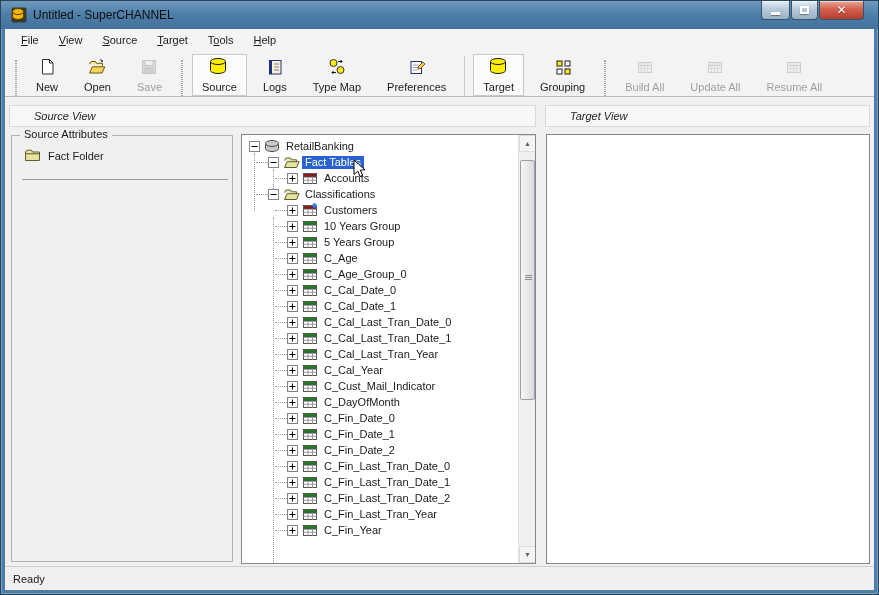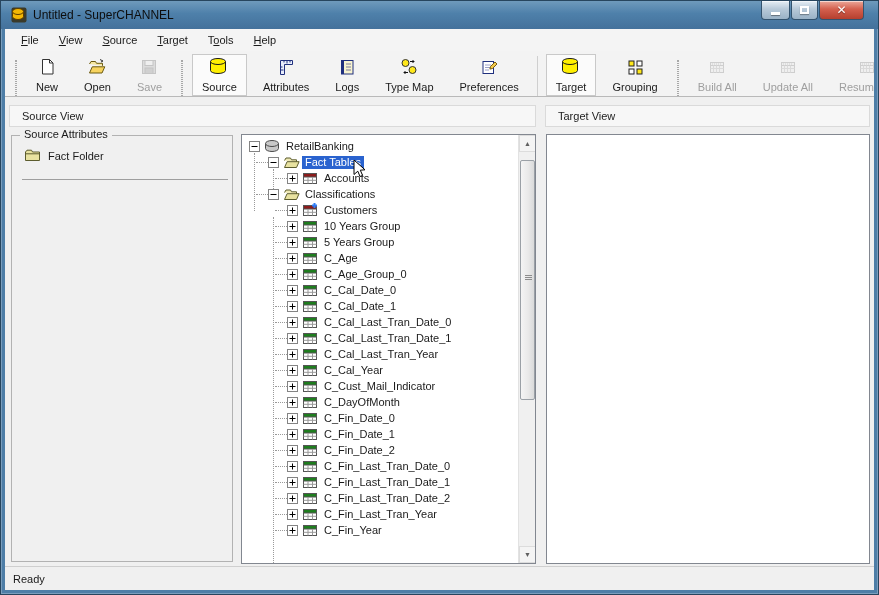--- a/index.html
+++ b/index.html
@@ -32,21 +32,21 @@
            border-bottom:1px solid #b9b9b9;display:flex;align-items:flex-end;overflow:hidden;white-space:nowrap;padding-left:4px;}
   .tb-btn{display:inline-flex;flex-direction:column;align-items:center;justify-content:center;
           height:42px;padding:1px 9px;margin:0 3px;border:1px solid transparent;flex:0 0 auto;}
   .tb-btn .tb-label{margin-top:2px;}
   .tb-btn.pressed{background:#fbfbfb;border:1px solid #c9c9c9;}
   .tb-btn.disabled .tb-label{color:#9e9e9e;}
   .tb-grip{width:2px;height:36px;border-left:1px dotted #a8a8a8;border-right:1px dotted #a8a8a8;margin:0 6px;flex:0 0 auto;}
   .tb-sep{width:1px;height:40px;background:#cfcfcf;margin:0 5px;flex:0 0 auto;}
   
   .panel-header{position:absolute;height:22px;background:#f7f7f7;border:1px solid #dadada;
-                display:flex;align-items:center;padding-left:12px;color:#222;}
+                display:flex;align-items:center;padding-left:24px;color:#222;font-style:italic;}
   .hdr-source{left:4px;top:76px;width:527px;}
   .hdr-target{left:540px;top:76px;width:325px;}
   
   .groupbox{position:absolute;left:6px;top:106px;width:222px;height:427px;border:1px solid #b2b2b2;}
   .groupbox-label{position:absolute;top:-8px;left:8px;background:#f0f0f0;padding:0 4px;}
   .fact-row{position:absolute;left:12px;top:12px;display:flex;align-items:center;}
   .fact-row .lbl{margin-left:7px;}
   .group-sep{position:absolute;left:10px;right:4px;top:43px;border-top:1px solid #9e9e9e;}
   
   .treepanel{position:absolute;left:236px;top:105px;width:295px;height:430px;background:#fff;border:1px solid #828790;overflow:hidden;}
@@ -139,27 +139,20 @@
         <span class="tb-grip"></span>
         <span class="tb-btn pressed">
           <span><svg width="20" height="20" viewBox="0 0 20 20" xmlns="http://www.w3.org/2000/svg">
               <path d="M1.5 4.5 V13.5 A7.5 3 0 0 0 16.5 13.5 V4.5" fill="#ffef00" stroke="#1a1a1a"></path>
               <ellipse cx="9" cy="4.5" rx="7.5" ry="3" fill="#ffef00" stroke="#1a1a1a"></ellipse>
             </svg></span>
           <span class="tb-label">Source</span>
         </span>
         <span class="tb-btn">
           <span><svg width="20" height="20" viewBox="0 0 20 20" xmlns="http://www.w3.org/2000/svg">
-              <path d="M4.5 3.5 h12 v4 h-8 v10 h-4 z" fill="#e9eefc" stroke="#20307e"></path>
-              <path d="M8 3.5 v2 M11 3.5 v3 M14 3.5 v2 M4.5 10 h2 M4.5 13 h3" stroke="#20307e"></path>
-            </svg></span>
-          <span class="tb-label">Attributes</span>
-        </span>
-        <span class="tb-btn">
-          <span><svg width="20" height="20" viewBox="0 0 20 20" xmlns="http://www.w3.org/2000/svg">
               <rect x="4.5" y="3.5" width="11.5" height="13.5" fill="#f7f3cf" stroke="#20307e"></rect>
               <rect x="4.5" y="3.5" width="2.5" height="13.5" fill="#20307e"></rect>
               <path d="M9 7 h5 M9 10 h5 M9 13 h5" stroke="#7a7aa0"></path>
             </svg></span>
           <span class="tb-label">Logs</span>
         </span>
         <span class="tb-btn">
           <span><svg width="20" height="20" viewBox="0 0 20 20" xmlns="http://www.w3.org/2000/svg">
               <circle cx="6.5" cy="6" r="3.5" fill="#ffe81a" stroke="#333"></circle>
               <circle cx="13.5" cy="13" r="3.5" fill="#ffe81a" stroke="#333"></circle>

